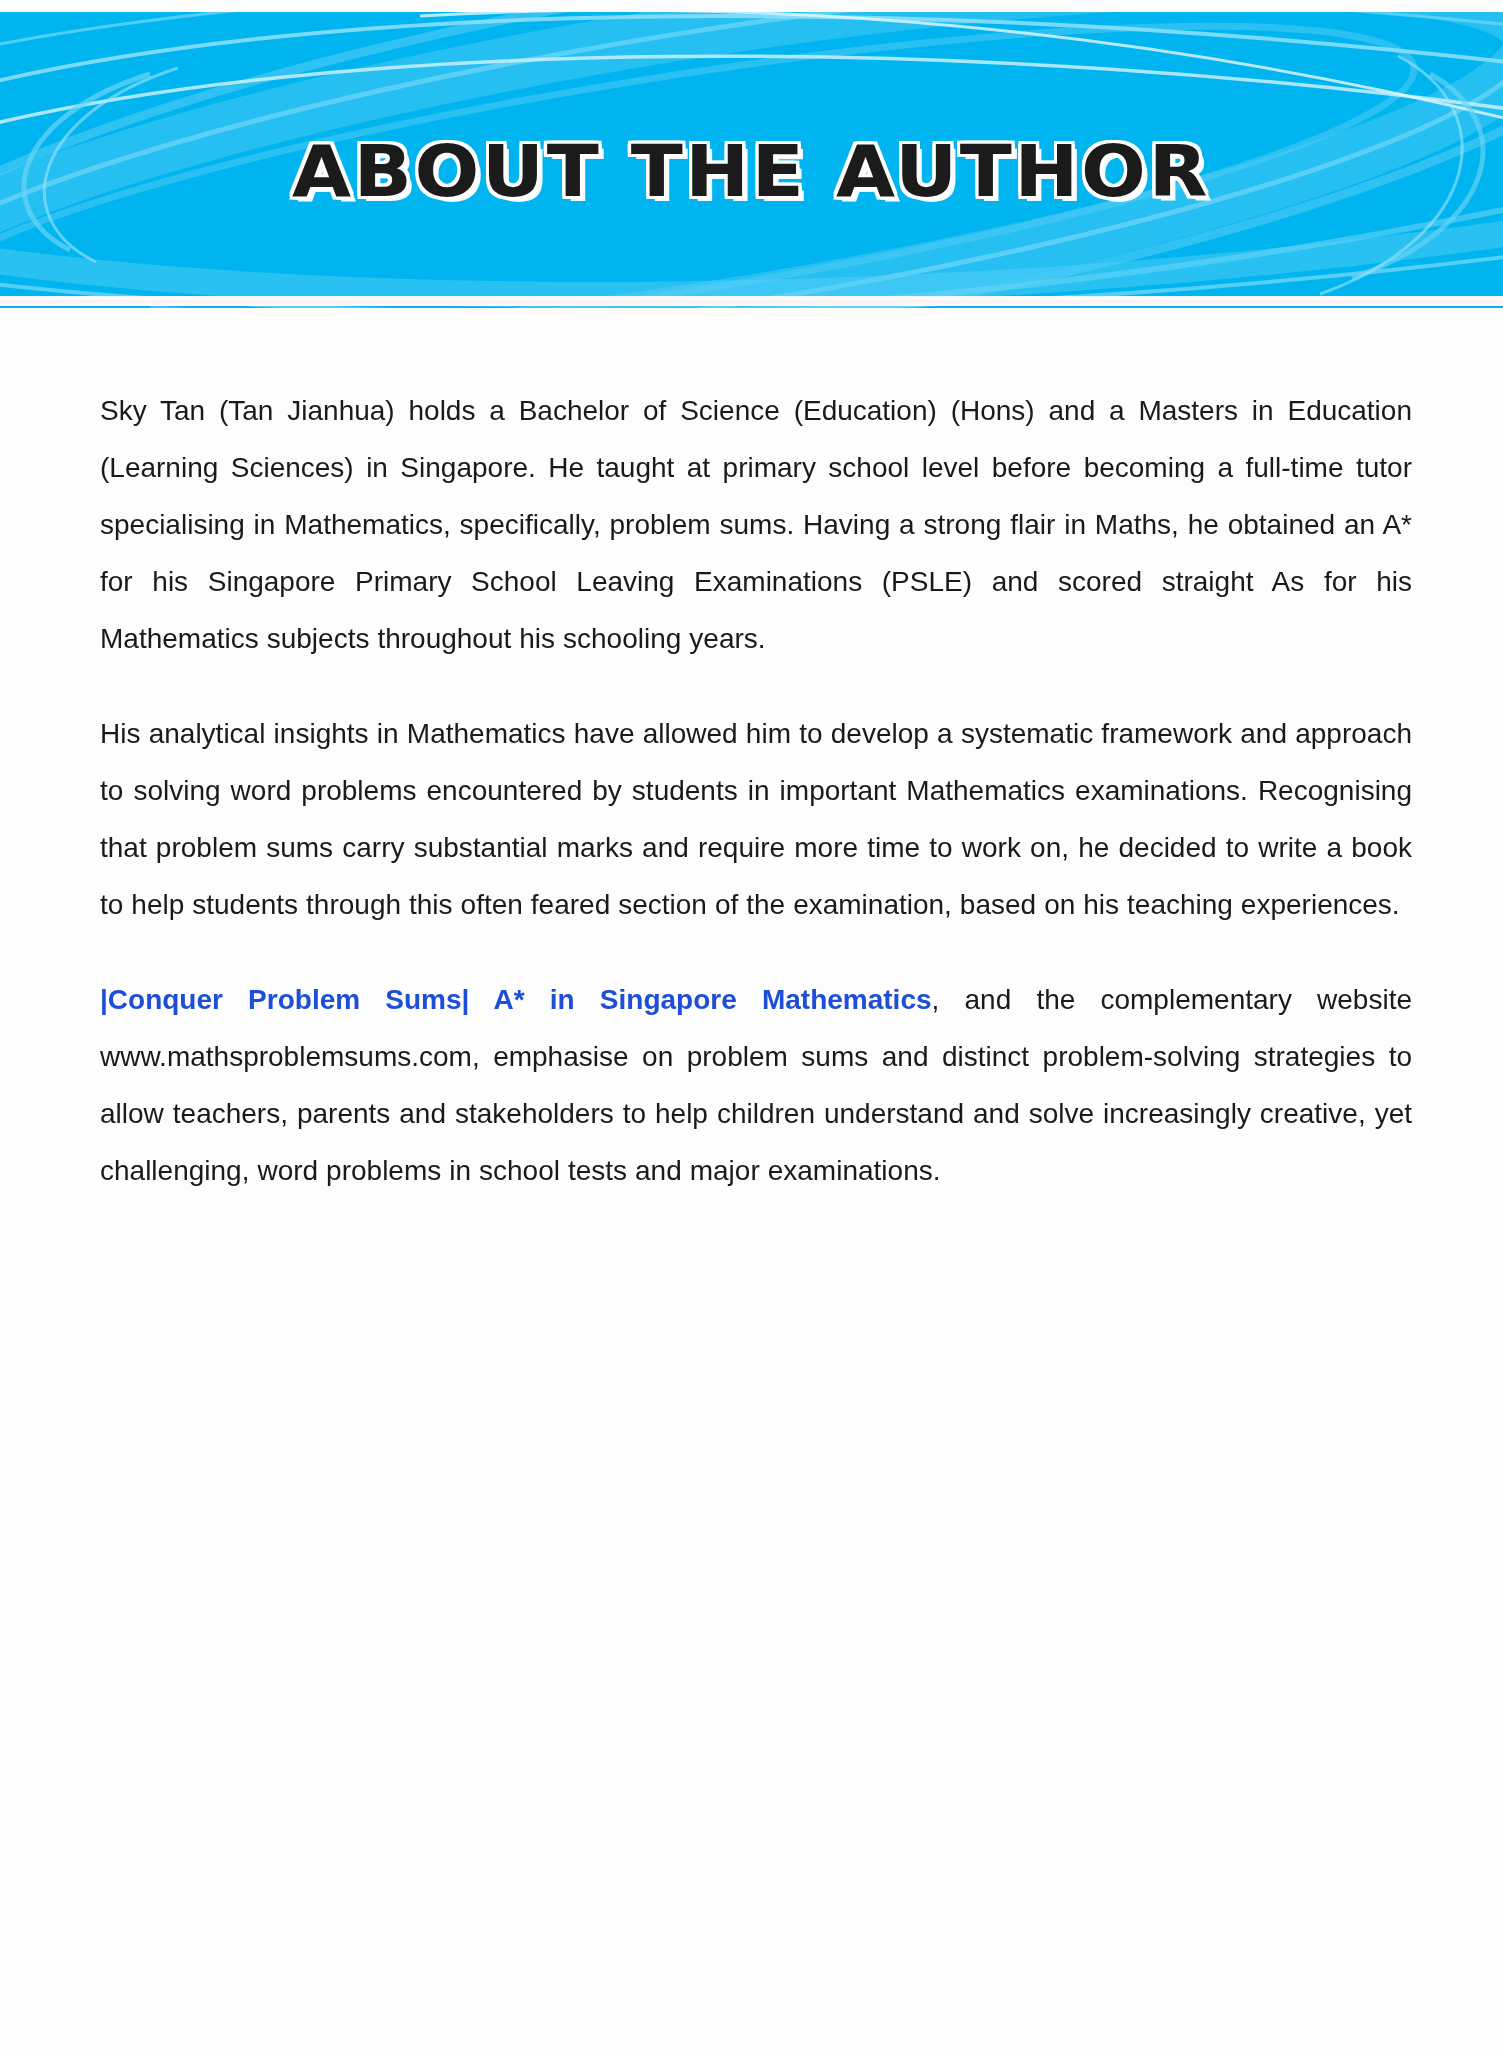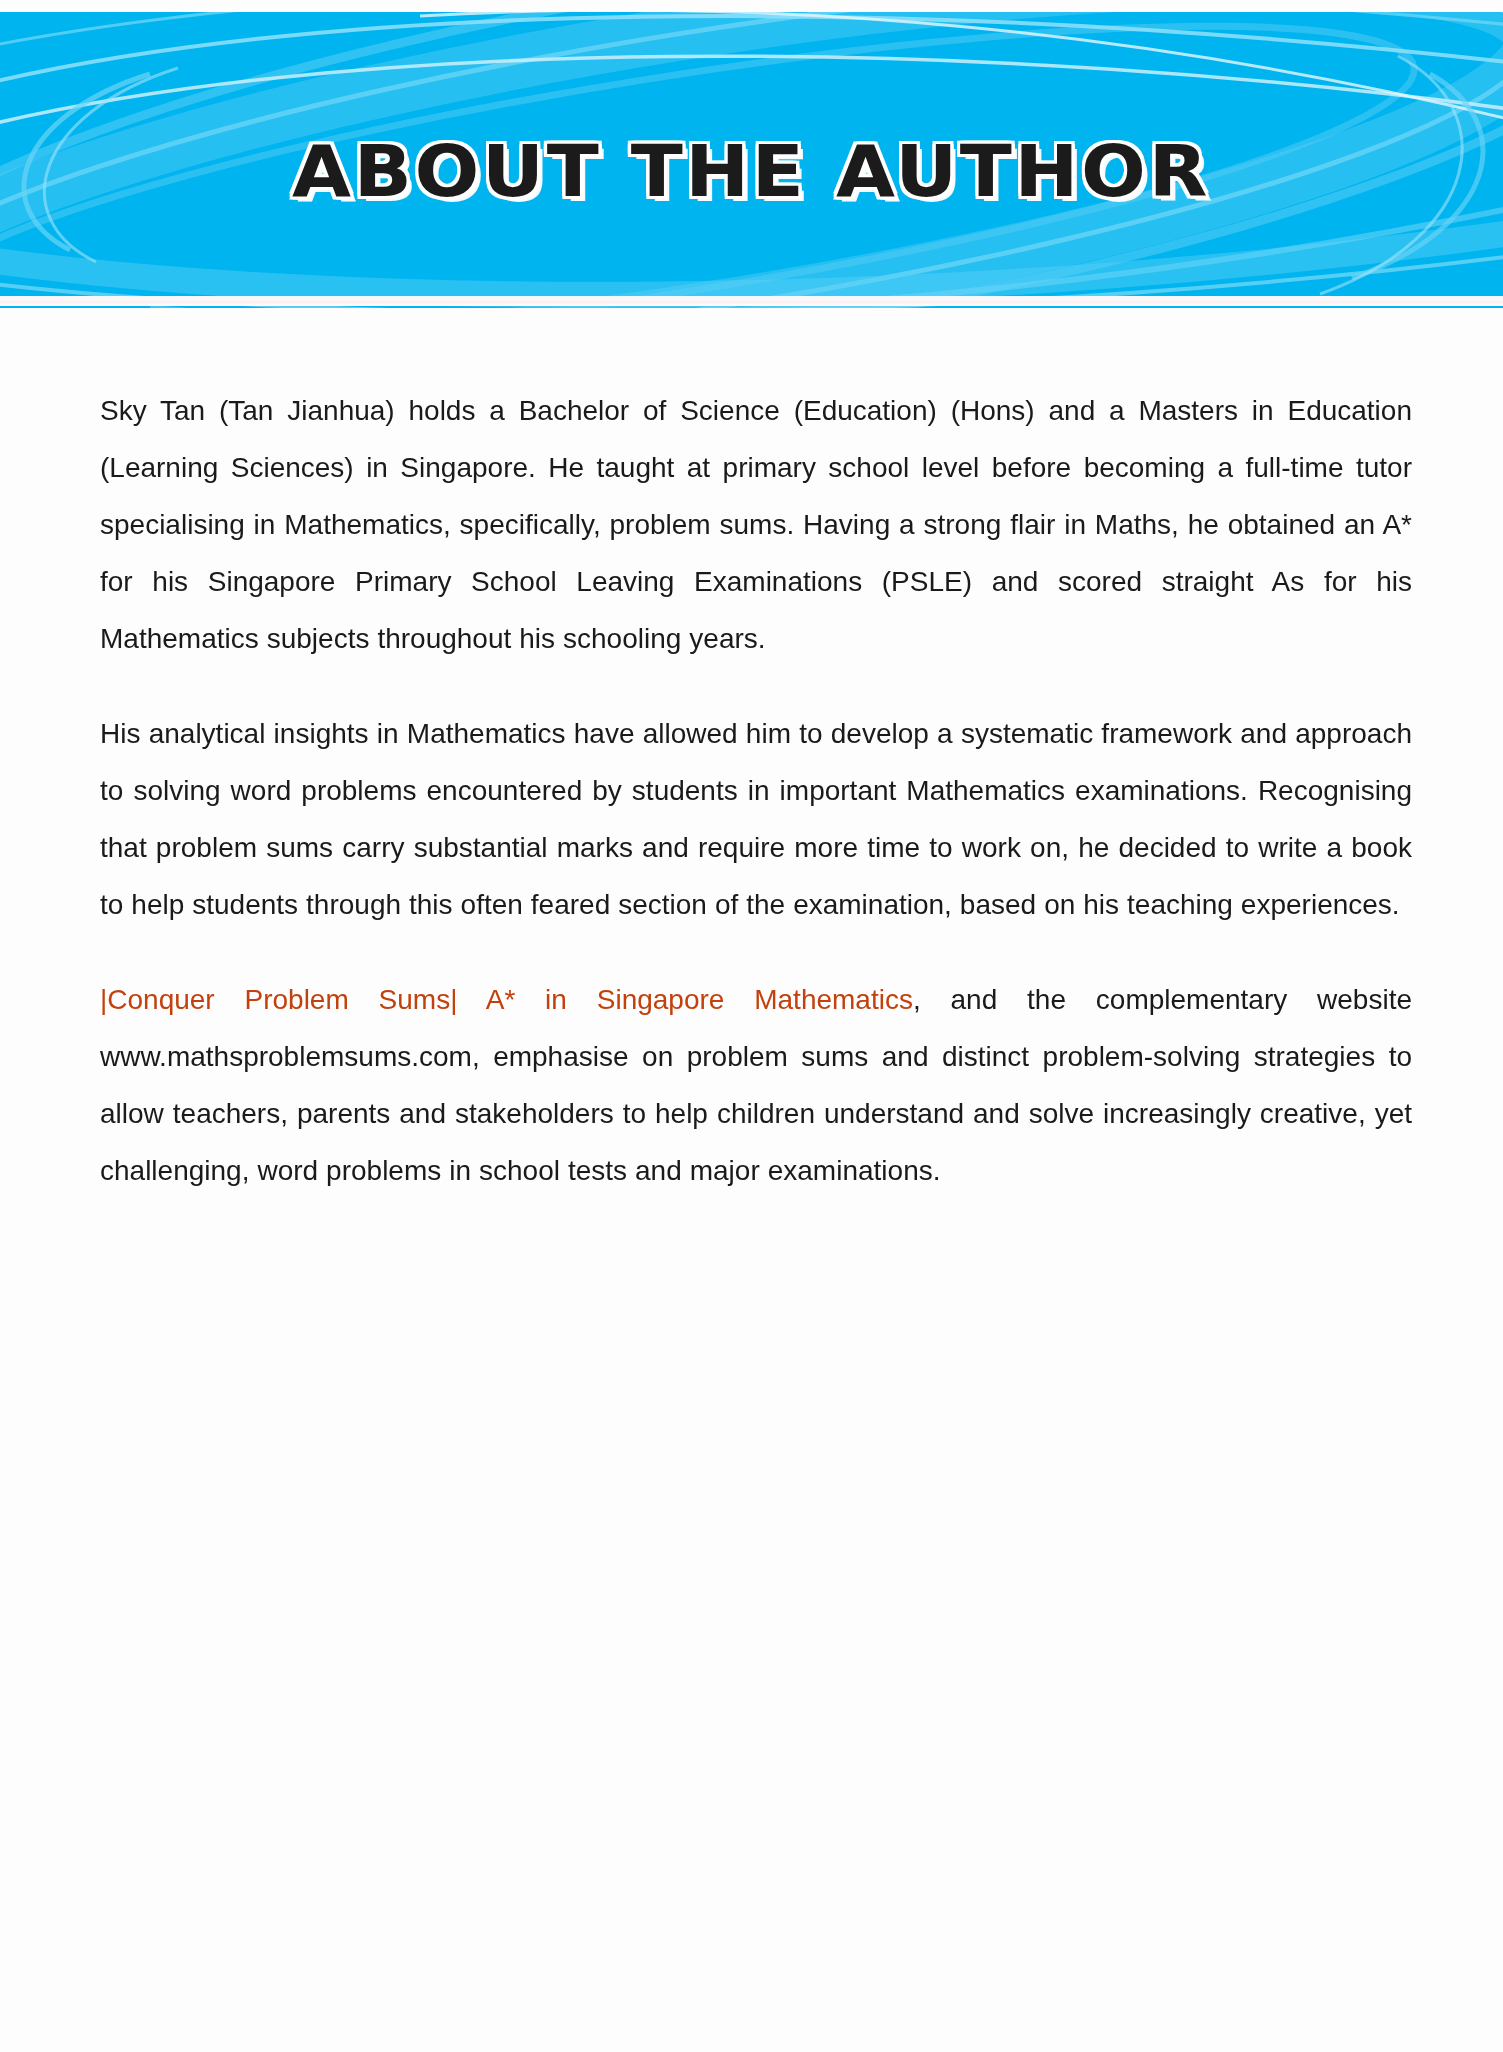--- a/index.html
+++ b/index.html
@@ -106,22 +106,22 @@
     hyphens: none;
     word-spacing: 0.2px;
   }
   .para:last-child {
     margin-bottom: 0;
   }
   .para.tight {
     text-align: left;
   }
   .book-title {
-    color: #c2410c;
-    font-weight: 400;
+    color: #1d4ed8;
+    font-weight: 700;
   }
 </style>
 </head>
 <body>
 
 <div class="page">
 
   <div class="banner">
 
     <svg class="banner-art" viewBox="0 0 1503 296" preserveAspectRatio="none">

